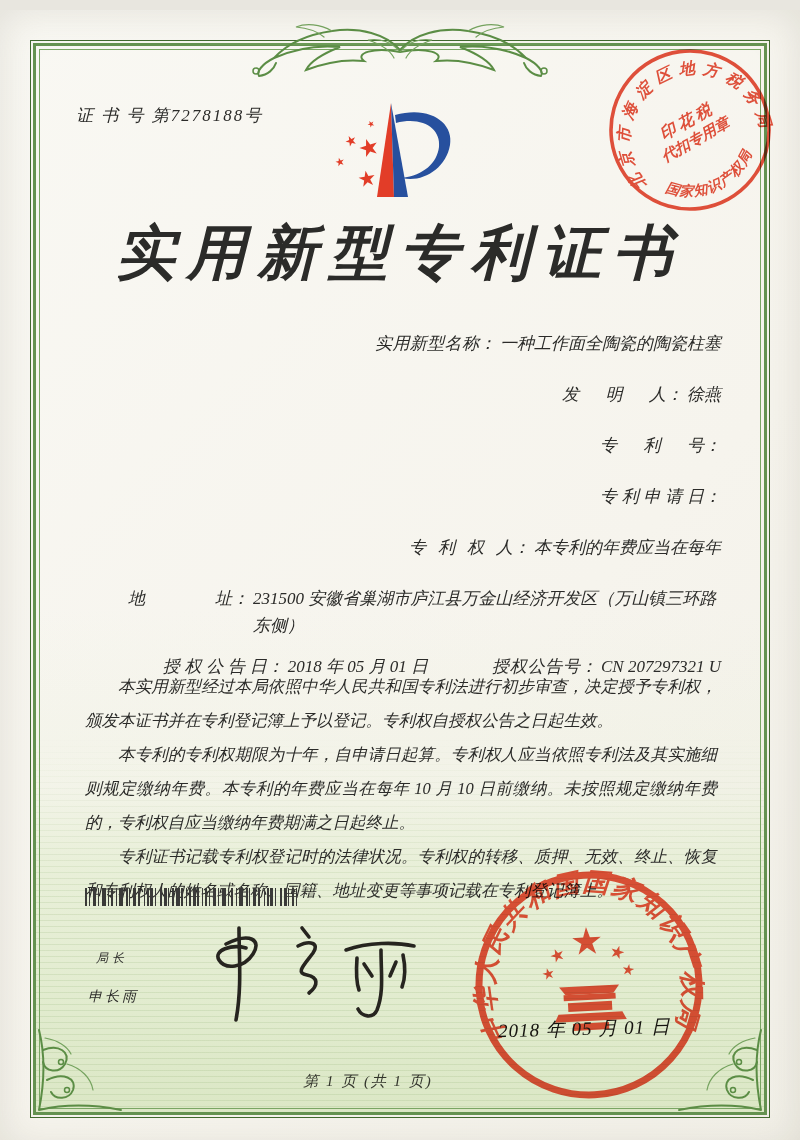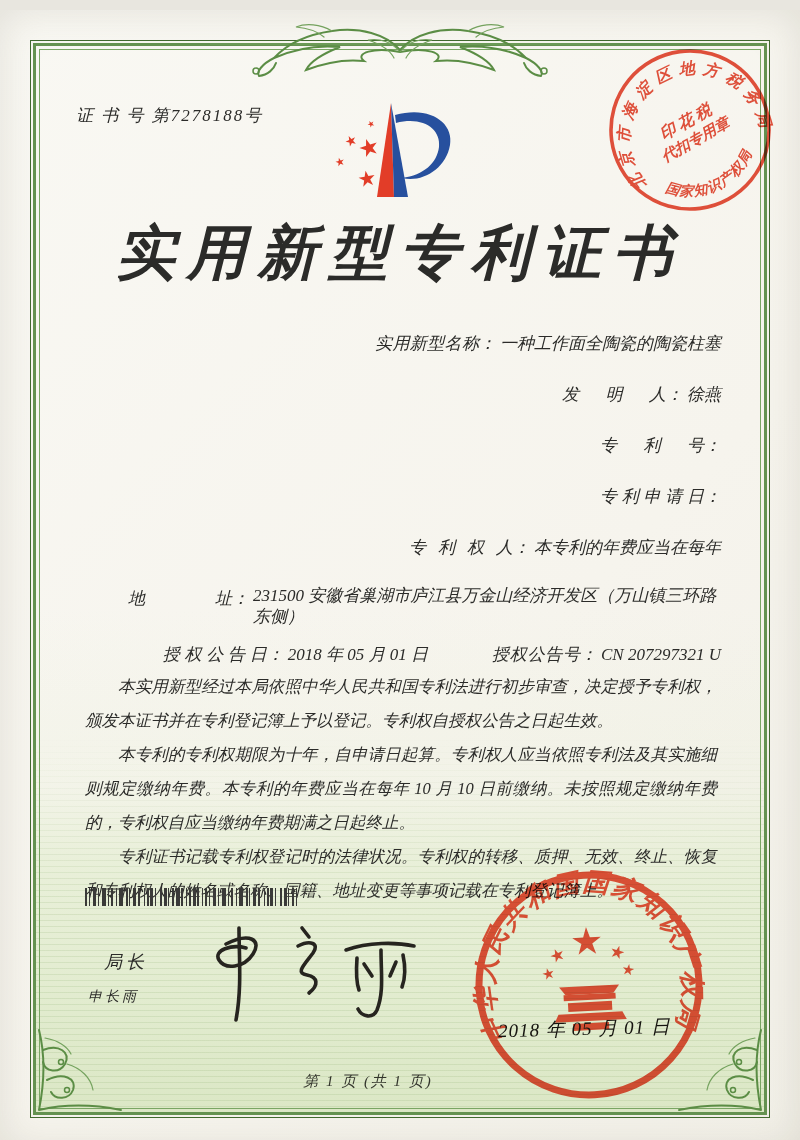--- a/index.html
+++ b/index.html
@@ -32,28 +32,28 @@
   .content{position:absolute;inset:0;z-index:4;}
   .cert-no{position:absolute;left:76px;top:94px;font-size:17px;letter-spacing:2px;}
   .logo{position:absolute;left:328px;top:90px;width:132px;height:102px;}
   .title{position:absolute;left:0;top:204px;width:100%;text-align:center;font-size:59px;font-weight:700;letter-spacing:12px;}
   .fields{position:absolute;left:85px;top:320px;width:636px;font-size:17px;line-height:28px;}
   .row{display:flex;margin-bottom:23px;justify-content:flex-end;}
   .row.addr{margin-bottom:14px;}
   .lab{display:inline-block;width:104px;text-align:justify;text-align-last:justify;flex:none;}
   .colon{flex:none;}
   .val{margin-left:4px;}
-  .val.wrap{display:inline-block;width:468px;line-height:21px;}
+  .val.wrap{display:inline-block;width:468px;line-height:27px;}
   .pair{display:flex;}
   .pair.right{margin-left:64px;}
   .pair.right .lab{width:88px;}
   .body-text{position:absolute;left:85px;top:660px;width:632px;font-size:16.5px;line-height:34px;text-align:justify;}
   .body-text p{margin:0;text-indent:2em;}
   .barcode{position:absolute;left:85px;top:878px;width:212px;height:18px;}
-  .signoff-title{position:absolute;left:104px;top:940px;font-size:18px;letter-spacing:4px;}
+  .signoff-title{position:absolute;left:96px;top:940px;font-size:12px;letter-spacing:4px;}
   .signoff-name{position:absolute;left:88px;top:978px;font-size:14px;letter-spacing:3px;}
   .signature{position:absolute;left:198px;top:912px;width:232px;height:104px;}
   .signature path{stroke:#26241f;stroke-width:3.6;fill:none;stroke-linecap:round;stroke-linejoin:round;}
   .footer{position:absolute;left:368px;top:1062px;transform:translateX(-50%);font-size:15px;letter-spacing:2px;color:#33352c;}
   
   .tax-stamp{position:absolute;left:604px;top:34px;width:172px;height:172px;z-index:5;
     transform:rotate(-29deg);mix-blend-mode:multiply;opacity:.93;}
   .office-stamp{position:absolute;left:470px;top:856px;width:238px;height:238px;z-index:5;
     transform:rotate(-3deg);mix-blend-mode:multiply;opacity:.95;}
   .stamp-date{position:absolute;left:498px;top:1006px;z-index:6;font-size:19px;letter-spacing:1px;transform:rotate(-1.5deg);color:#15140f;}

